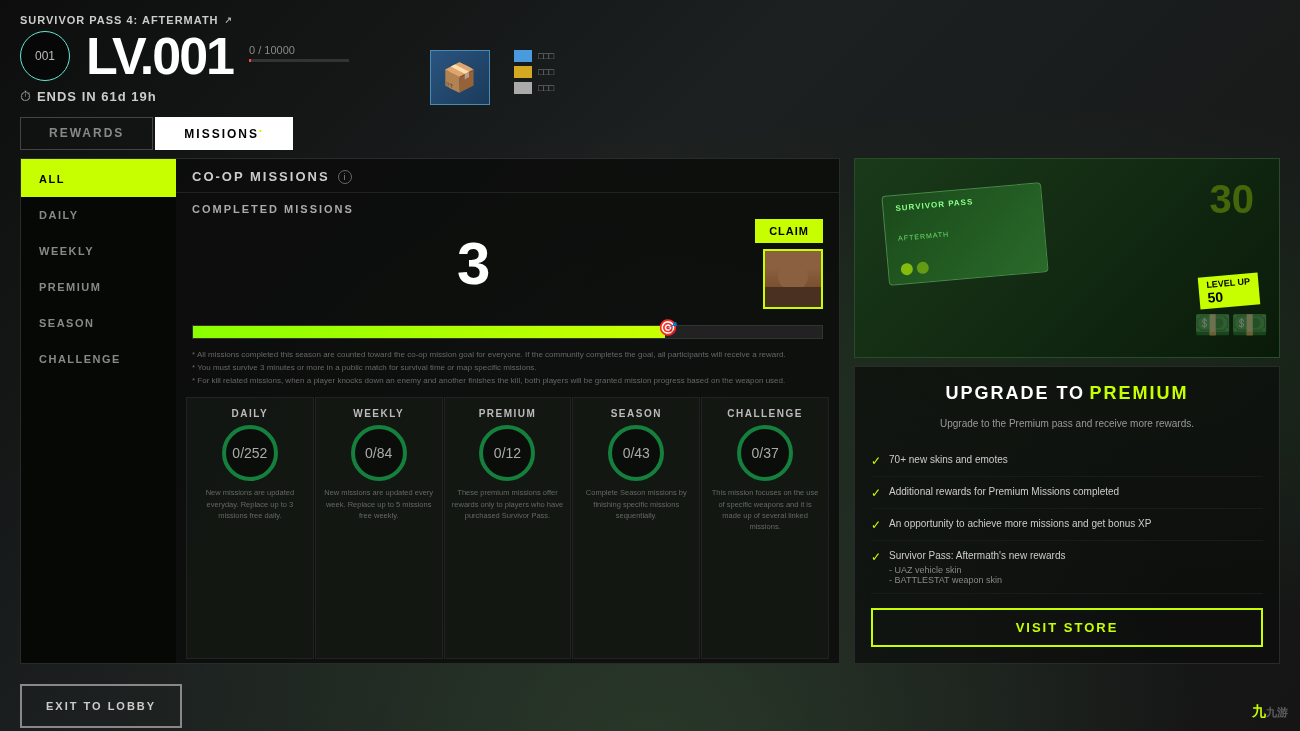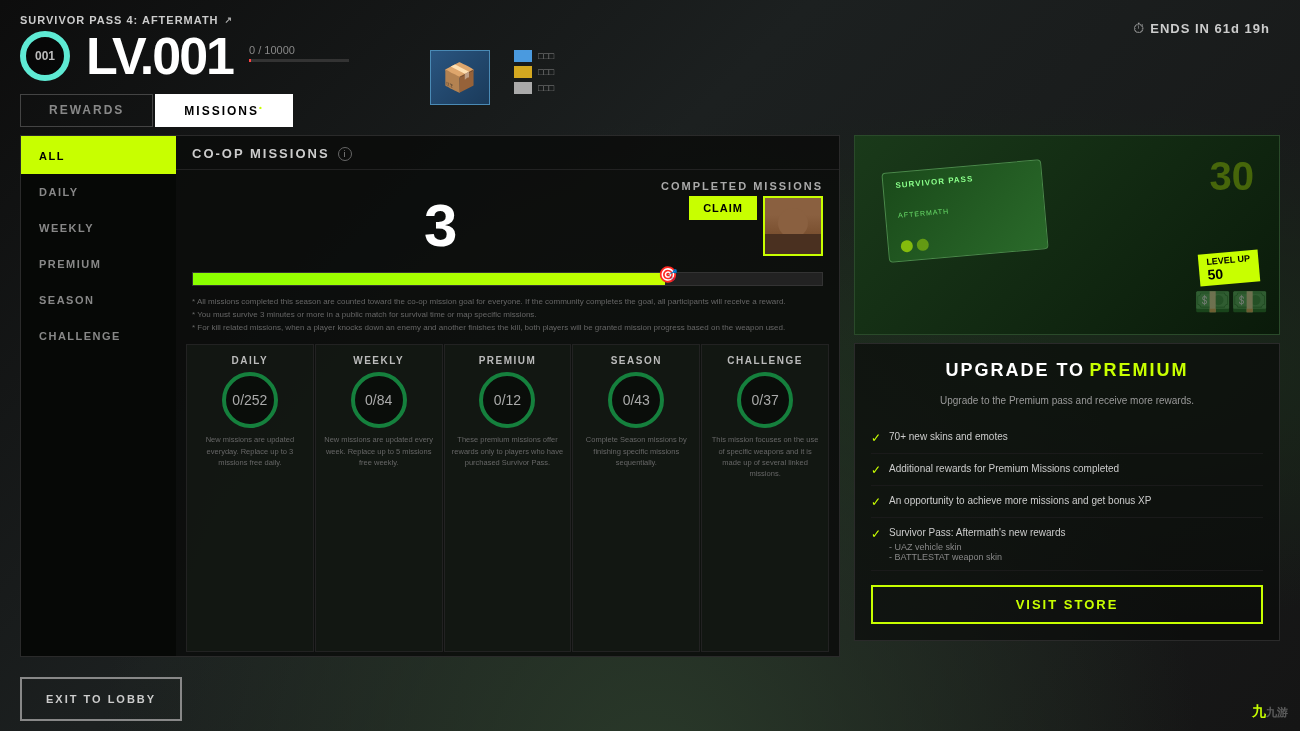--- a/index.html
+++ b/index.html
@@ -32,21 +32,22 @@
       width: 1300px;
       height: 731px;
       display: flex;
       flex-direction: column;
     }
     
     .top-bar {
       display: flex;
       justify-content: space-between;
       align-items: flex-start;
-      padding: 14px 30px 0 20px;
+      padding: 14px 20px 0 20px;
+      flex-direction: column;
     }
     .top-left {
       display: flex;
       flex-direction: column;
     }
     .game-title {
       font-size: 11px;
       font-weight: bold;
       color: #ccc;
       letter-spacing: 1px;
@@ -58,26 +59,26 @@
     .level-row {
       display: flex;
       align-items: center;
       gap: 16px;
       margin-top: 4px;
     }
     .level-circle {
       width: 50px;
       height: 50px;
       border-radius: 50%;
-      border: 6px solid #5eead4;
+      border: 1px solid #5eead4;
       display: flex;
       align-items: center;
       justify-content: center;
       font-size: 12px;
-      font-weight: bold;
+      font-weight: normal;
       color: #bbb;
       background: rgba(0,0,0,0.5);
       text-align: center;
     }
     .level-text {
       font-size: 52px;
       font-weight: 900;
       color: #fff;
       line-height: 1;
       letter-spacing: -2px;
@@ -292,21 +293,21 @@
       font-size: 9px;
       color: #888;
       cursor: pointer;
     }
     
     .completed-section {
       padding: 10px 16px;
       position: relative;
     }
     .completed-title {
-      text-align: right;
+      text-align: left;
       font-size: 11px;
       font-weight: bold;
       letter-spacing: 2px;
       color: #aaa;
       text-transform: uppercase;
       margin-bottom: 4px;
     }
     .completed-row {
       display: flex;
       align-items: center;
@@ -687,21 +688,21 @@
             <span class="coop-title">CO-OP MISSIONS</span>
             <div class="info-icon">i</div>
           </div>
 
           <div class="completed-section">
             <div class="completed-title">COMPLETED MISSIONS</div>
             <div class="completed-row">
               <div style="flex:1; display:flex; justify-content:center;">
                 <div class="completed-number">3</div>
               </div>
-              <div style="display:flex; flex-direction:row; align-items:flex-end; gap:6px;">
+              <div style="display:flex; flex-direction:column; align-items:flex-end; gap:6px;">
                 <button class="claim-btn">CLAIM</button>
                 <div class="reward-portrait">
                   <div class="portrait-face">
 
                     <div style="position:absolute;top:10px;left:50%;transform:translateX(-50%);width:30px;height:30px;border-radius:50%;background:#8a6040;"></div>
                     <div style="position:absolute;bottom:0;left:0;right:0;height:20px;background:#4a3020;"></div>
                   </div>
                 </div>
               </div>
             </div>

